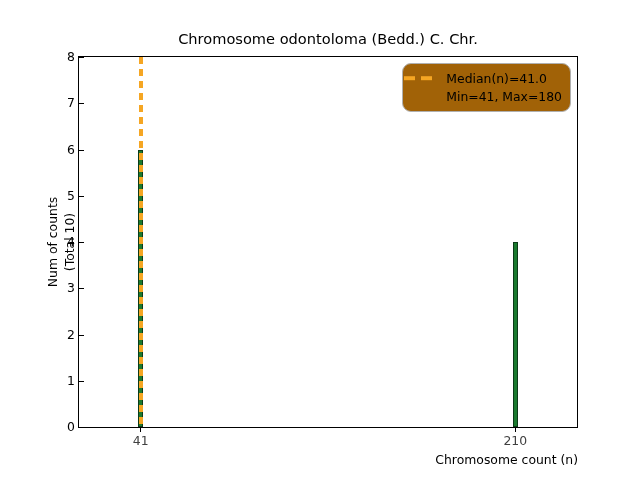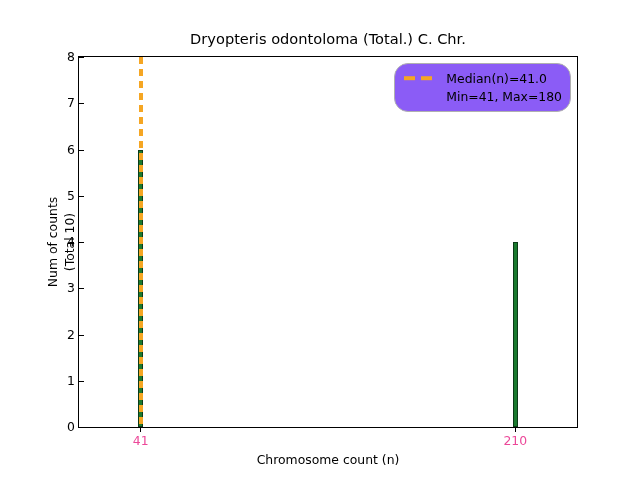--- a/index.html
+++ b/index.html
@@ -96,30 +96,30 @@
     height: 4.5px;
     background: #000000;
   }
   .x-tick-label {
     position: absolute;
     top: 100%;
     left: 50%;
     transform: translateX(-50%);
     margin-top: 6px;
     font-size: 12.4px;
-    color: #ec4899;
+    color: #404040;
     white-space: nowrap;
   }
 
   #x-axis-label {
     position: absolute;
     left: 78px;
     top: 452px;
     width: 500px;
-    text-align: center;
+    text-align: right;
     font-size: 12.4px;
     color: #000000;
     white-space: nowrap;
   }
 
   
   .bar {
     position: absolute;
     bottom: 0;
     box-sizing: border-box;
@@ -140,24 +140,24 @@
     );
     background-size: 4px 12px;
     background-repeat: repeat-y;
   }
 
   
   #legend {
     position: absolute;
     right: 6px;
     top: 6px;
-    background: #8b5cf6;
+    background: #a16207;
     border: 0.9px solid #b0b0b0;
-    border-radius: 14px;
-    padding: 5px 8px 6px 8px;
+    border-radius: 9px;
+    padding: 5px 8px 6px 0;
     box-sizing: border-box;
   }
   .legend-row {
     display: flex;
     align-items: center;
     height: 18px;
   }
   .legend-handle {
     width: 34px;
     height: 18px;
@@ -179,21 +179,21 @@
     color: #000000;
     white-space: nowrap;
   }
   .legend-row.second .legend-handle { visibility: hidden; }
 </style>
 </head>
 <body>
 
 <div id="figure">
 
-  <div id="chart-title">Dryopteris odontoloma (Total.) C. Chr.</div>
+  <div id="chart-title">Chromosome odontoloma (Bedd.) C. Chr.</div>
 
   <div id="plot-area">
 
     <div class="y-tick-wrap" style="top: 370px;">
       <div class="y-tick"></div>
       <div class="y-tick-label">0</div>
     </div>
     <div class="y-tick-wrap" style="top: 323.75px;">
       <div class="y-tick"></div>
       <div class="y-tick-label">1</div>

